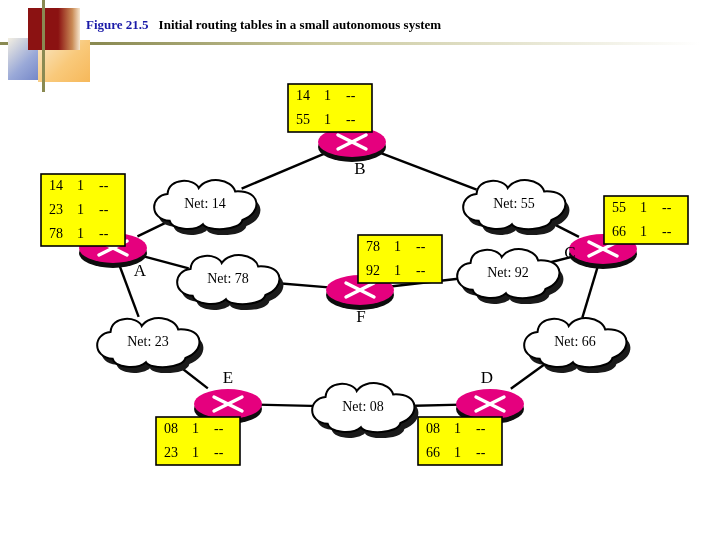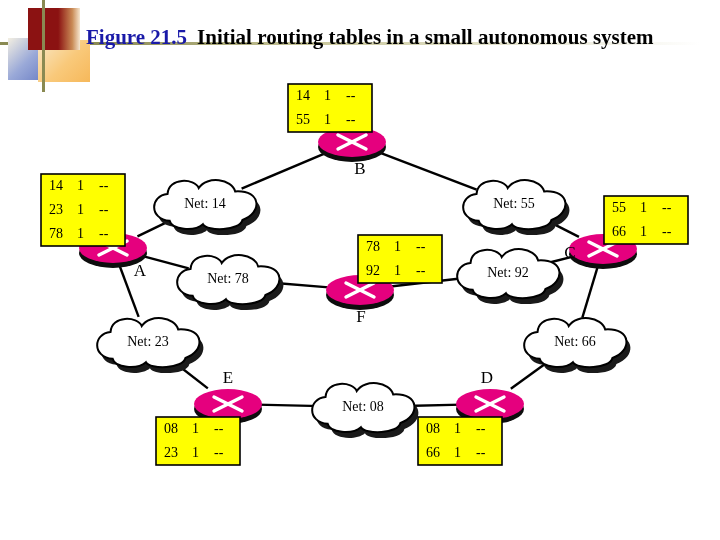--- a/index.html
+++ b/index.html
@@ -51,22 +51,22 @@
     position: absolute;
     left: 0; top: 42px;
     width: 700px; height: 3px;
     background: linear-gradient(90deg, #8a8a52 0%, #8a8a52 14%, #c9c79b 45%, #ffffff 100%);
   }
 
   
   #figure-title {
     position: absolute;
     left: 86px;
-    top: 25px;
-    font-size: 21px;
+    top: 17px;
+    font-size: 13px;
     font-weight: bold;
     white-space: nowrap;
     letter-spacing: 0px;
   }
   #figure-title .fig-num { color: #1a1aa8; }
   #figure-title .fig-cap { color: #000000; margin-left: 10px; }
 
   
   #diagram {
     position: absolute;

